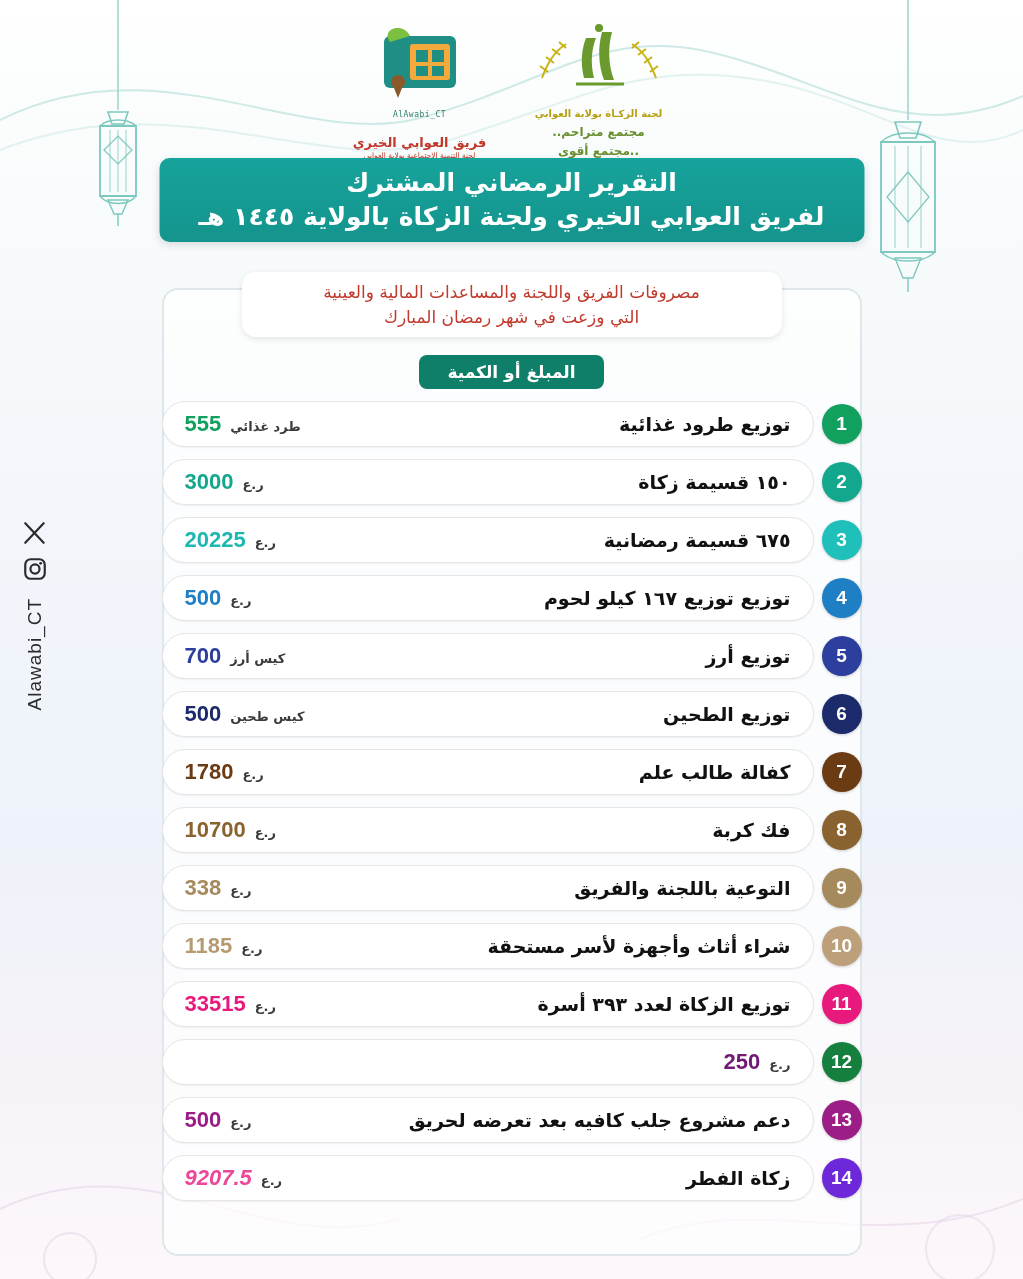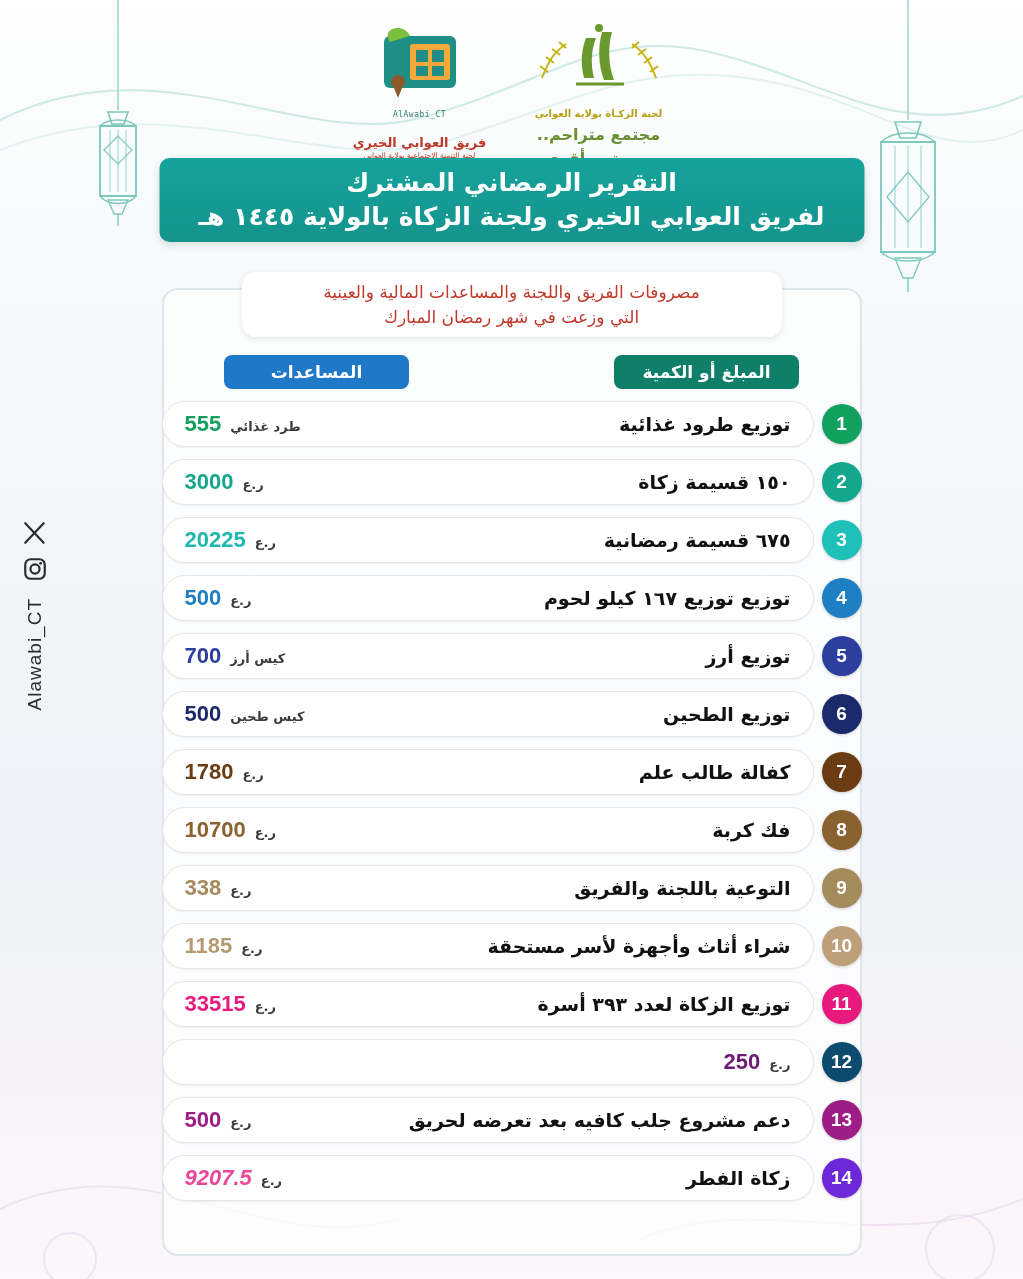--- a/index.html
+++ b/index.html
@@ -36,21 +36,21 @@
     position: absolute; top: 18px; left: 0; width: 1023px;
     display: flex; justify-content: center; align-items: flex-start; gap: 34px;
   }
   .logo-block { text-align: center; }
 
   .logo-zakat-name {
     color: #b5a014; font-weight: bold; font-size: 10px; line-height: 1.25;
     margin-top: 2px;
   }
   .logo-zakat-tag {
-    color: #6a8f2f; font-weight: bold; font-size: 16px; margin-top: 4px;
+    color: #6a8f2f; font-weight: bold; font-size: 12px; margin-top: 4px;
     line-height: 1.3;
   }
   .logo-team-name {
     color: #c0392b; font-weight: bold; font-size: 13px; margin-top: 16px;
   }
   .logo-team-sub {
     color: #c0392b; font-size: 7.5px; margin-top: 1px;
   }
   .logo-mono {
     color: #2e7d6f; font-size: 8px; letter-spacing: .5px; margin-top: 2px;
@@ -253,21 +253,20 @@
 <div class="card-frame"></div>
 
 <div class="subtitle-pill">
   <div>مصروفات الفريق واللجنة والمساعدات المالية والعينية</div>
   <div>التي وزعت في شهر رمضان المبارك</div>
 </div>
 
 <div class="table-wrap">
   <div class="thead">
     <div class="th qty">المبلغ أو الكمية</div>
-    <div class="th aid">المساعدات</div>
   </div>
   <div id="rows">
       <div class="row">
         <div class="badge" style="background: rgb(18, 160, 95);">1</div>
         <div class="pill">
           <div class="aid-text">توزيع طرود غذائية</div>
           <div class="qty-group">
             <span class="qty-unit">طرد غذائي</span>
             <span class="qty-val" style="color: rgb(18, 160, 95);">555</span>
           </div>
@@ -367,21 +366,21 @@
         <div class="badge" style="background: rgb(232, 25, 125);">11</div>
         <div class="pill">
           <div class="aid-text">توزيع الزكاة لعدد ٣٩٣ أسرة</div>
           <div class="qty-group">
             <span class="qty-unit">ر.ع</span>
             <span class="qty-val" style="color: rgb(232, 25, 125);">33515</span>
           </div>
         </div>
       </div>
       <div class="row">
-        <div class="badge" style="background: #0c4a6e;">12</div>
+        <div class="badge" style="background: #15803d;">12</div>
         <div class="pill">
           <div class="qty-group">
             <span class="qty-unit">ر.ع</span>
             <span class="qty-val" style="color: #701a75;">250</span>
           </div>
         </div>
       </div>
       <div class="row">
         <div class="badge" style="background: rgb(156, 29, 134);">13</div>
         <div class="pill">

